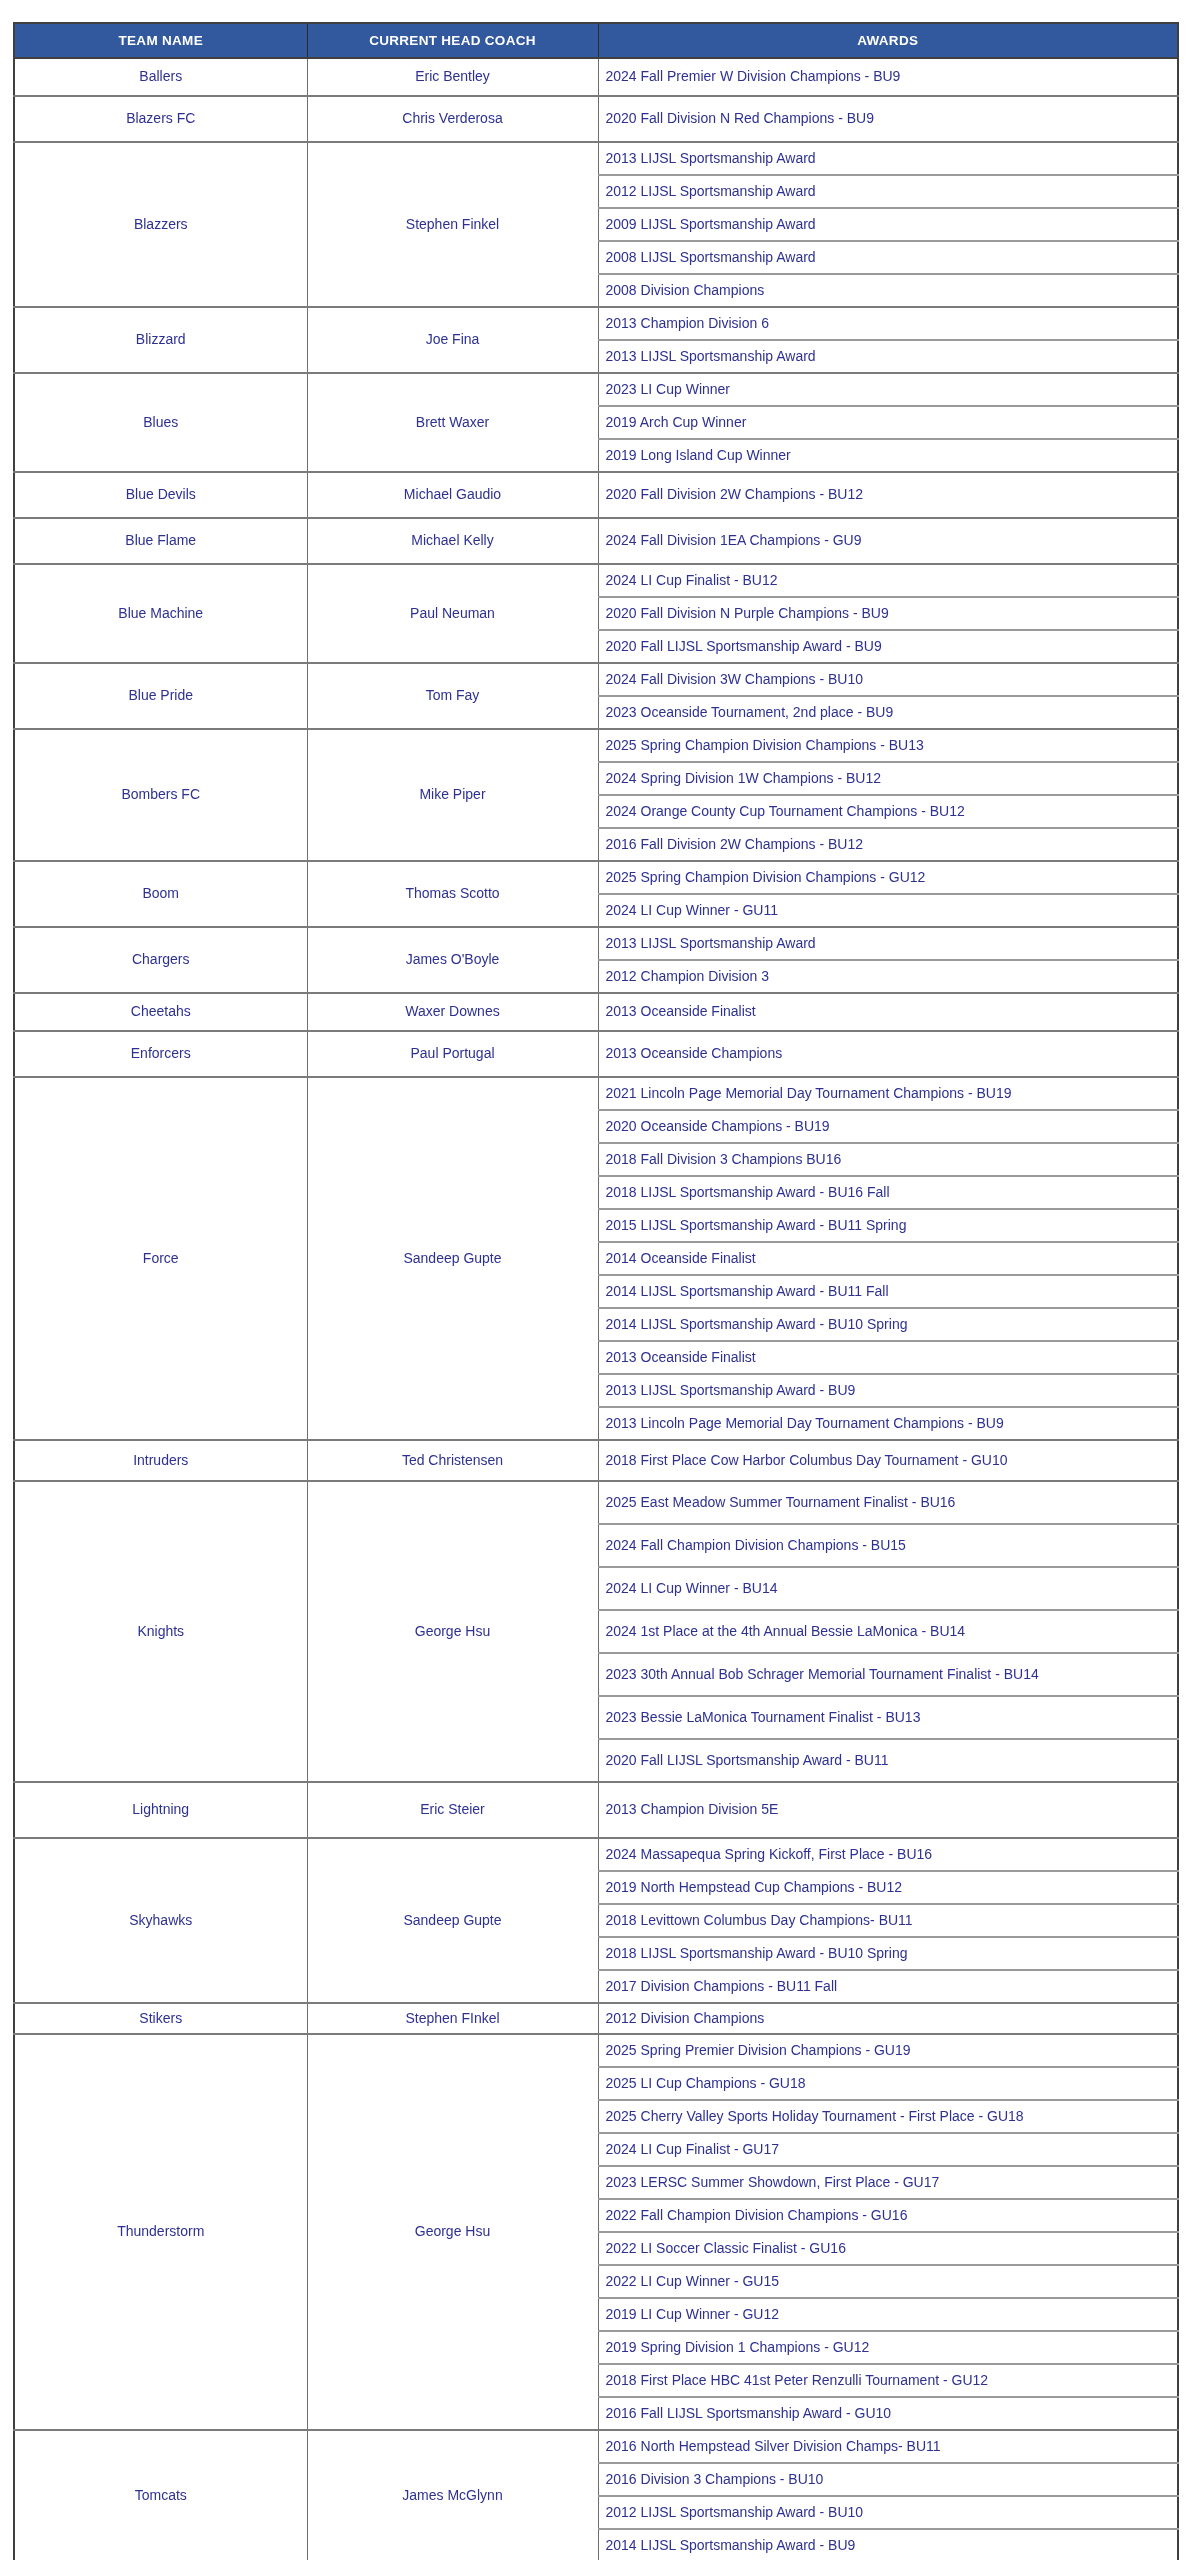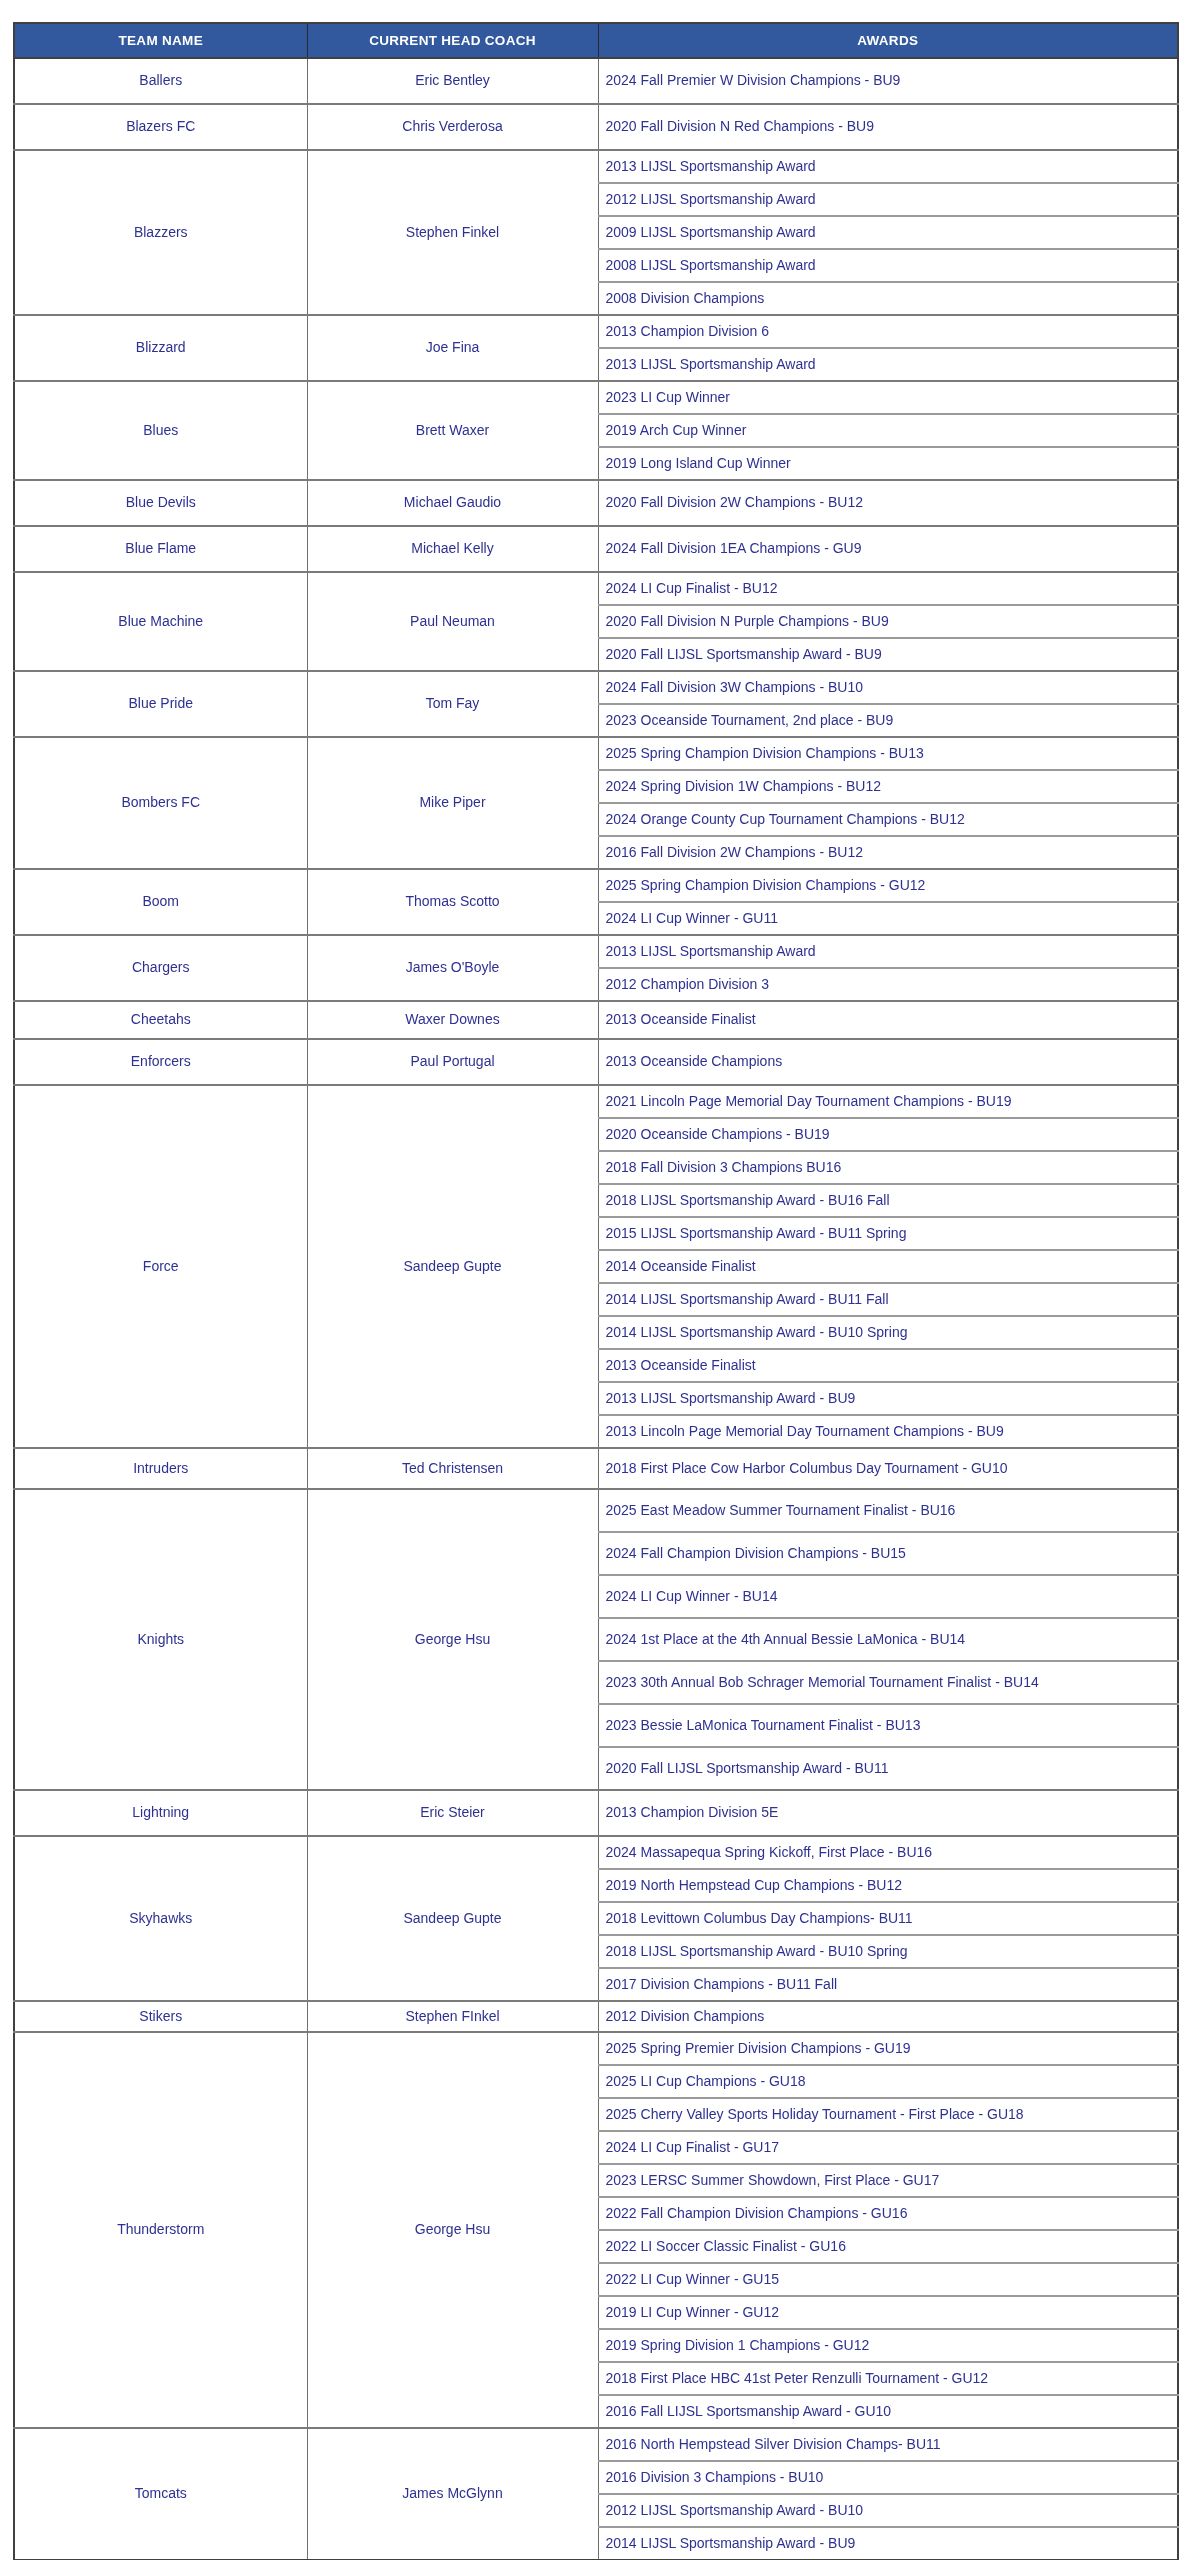--- a/index.html
+++ b/index.html
@@ -62,21 +62,21 @@
       <col class="c-awards">
     </colgroup>
     <thead>
       <tr>
         <th>TEAM NAME</th>
         <th>CURRENT HEAD COACH</th>
         <th>AWARDS</th>
       </tr>
     </thead>
     <tbody>
-        <tr class="group-start" style="height: 46px;">
+        <tr class="group-start" style="height: 38px;">
           <td class="team-cell" rowspan="1">Ballers</td>
           <td class="coach-cell" rowspan="1">Eric Bentley</td>
           <td class="award-cell">2024 Fall Premier W Division Champions - BU9</td>
         </tr>
         <tr class="group-start" style="height: 46px; border-radius: 12px;">
           <td class="team-cell" rowspan="1">Blazers FC</td>
           <td class="coach-cell" rowspan="1">Chris Verderosa</td>
           <td class="award-cell">2020 Fall Division N Red Champions - BU9</td>
         </tr>
         <tr class="group-start" style="height: 33px;">
@@ -240,21 +240,21 @@
         </tr>
         <tr style="height: 43px;">
           <td class="award-cell sep">2023 30th Annual Bob Schrager Memorial Tournament Finalist - BU14</td>
         </tr>
         <tr style="height: 43px;">
           <td class="award-cell sep">2023 Bessie LaMonica Tournament Finalist - BU13</td>
         </tr>
         <tr style="height: 43px;">
           <td class="award-cell sep">2020 Fall LIJSL Sportsmanship Award - BU11</td>
         </tr>
-        <tr class="group-start" style="height: 46px;">
+        <tr class="group-start" style="height: 56px;">
           <td class="team-cell" rowspan="1">Lightning</td>
           <td class="coach-cell" rowspan="1">Eric Steier</td>
           <td class="award-cell">2013 Champion Division 5E</td>
         </tr>
         <tr class="group-start" style="height: 33px;">
           <td class="team-cell" rowspan="5">Skyhawks</td>
           <td class="coach-cell" rowspan="5">Sandeep Gupte</td>
           <td class="award-cell">2024 Massapequa Spring Kickoff, First Place - BU16</td>
         </tr>
         <tr style="height: 33px;">

